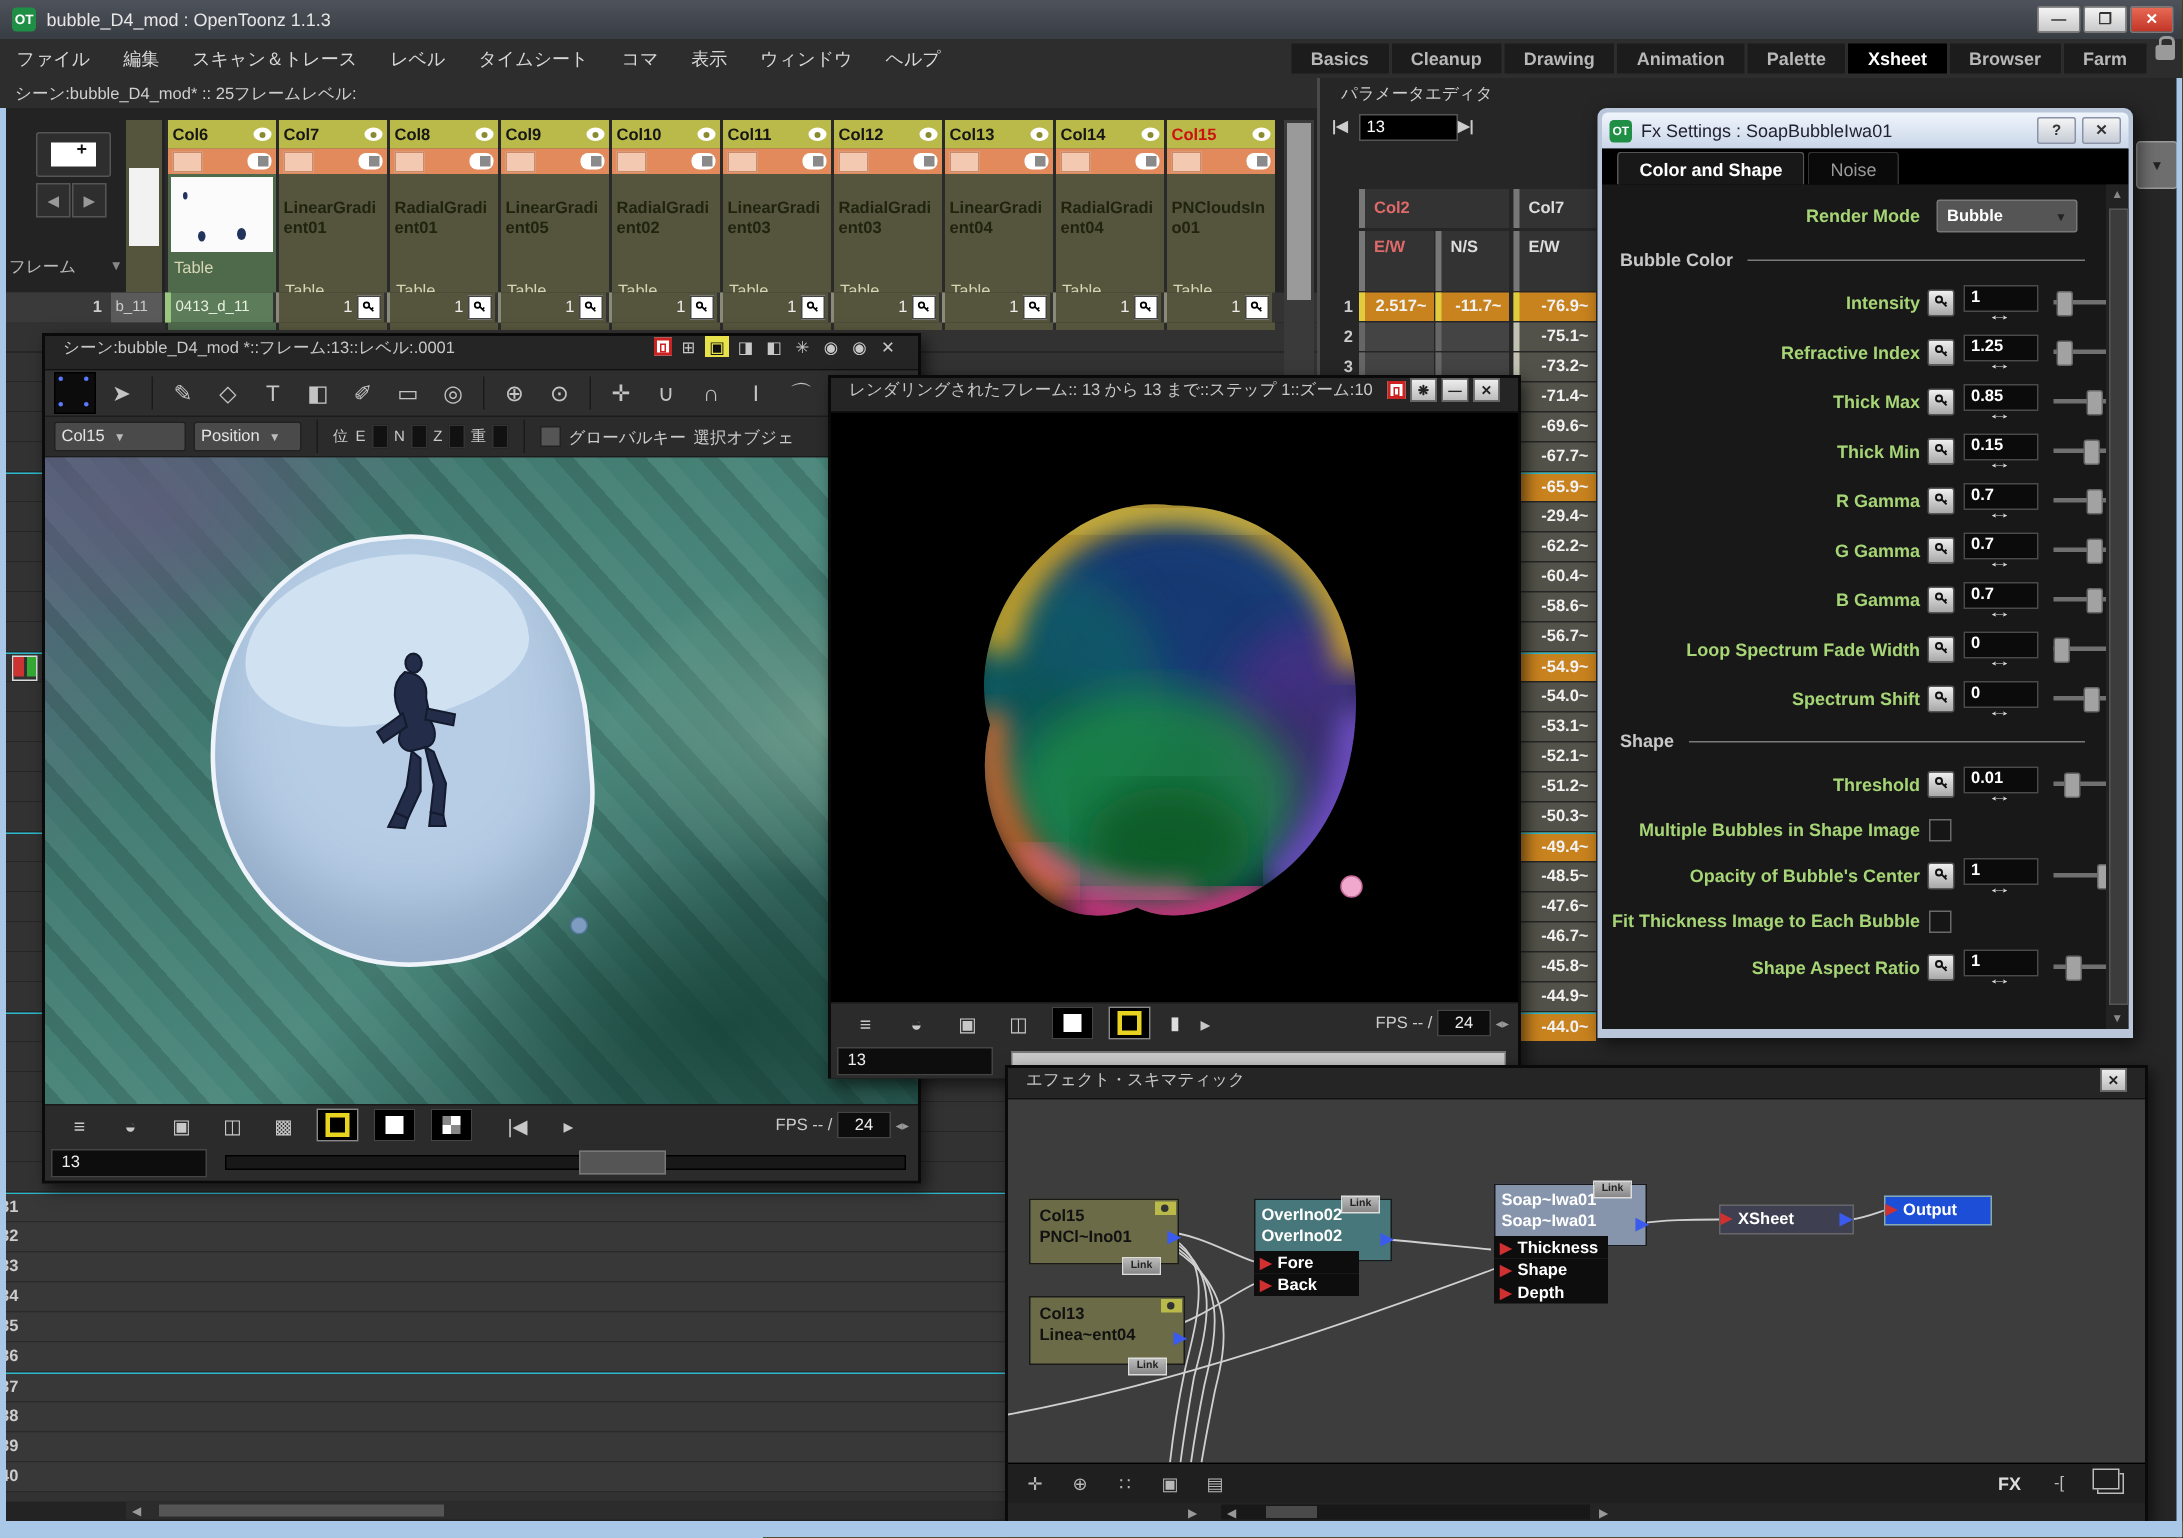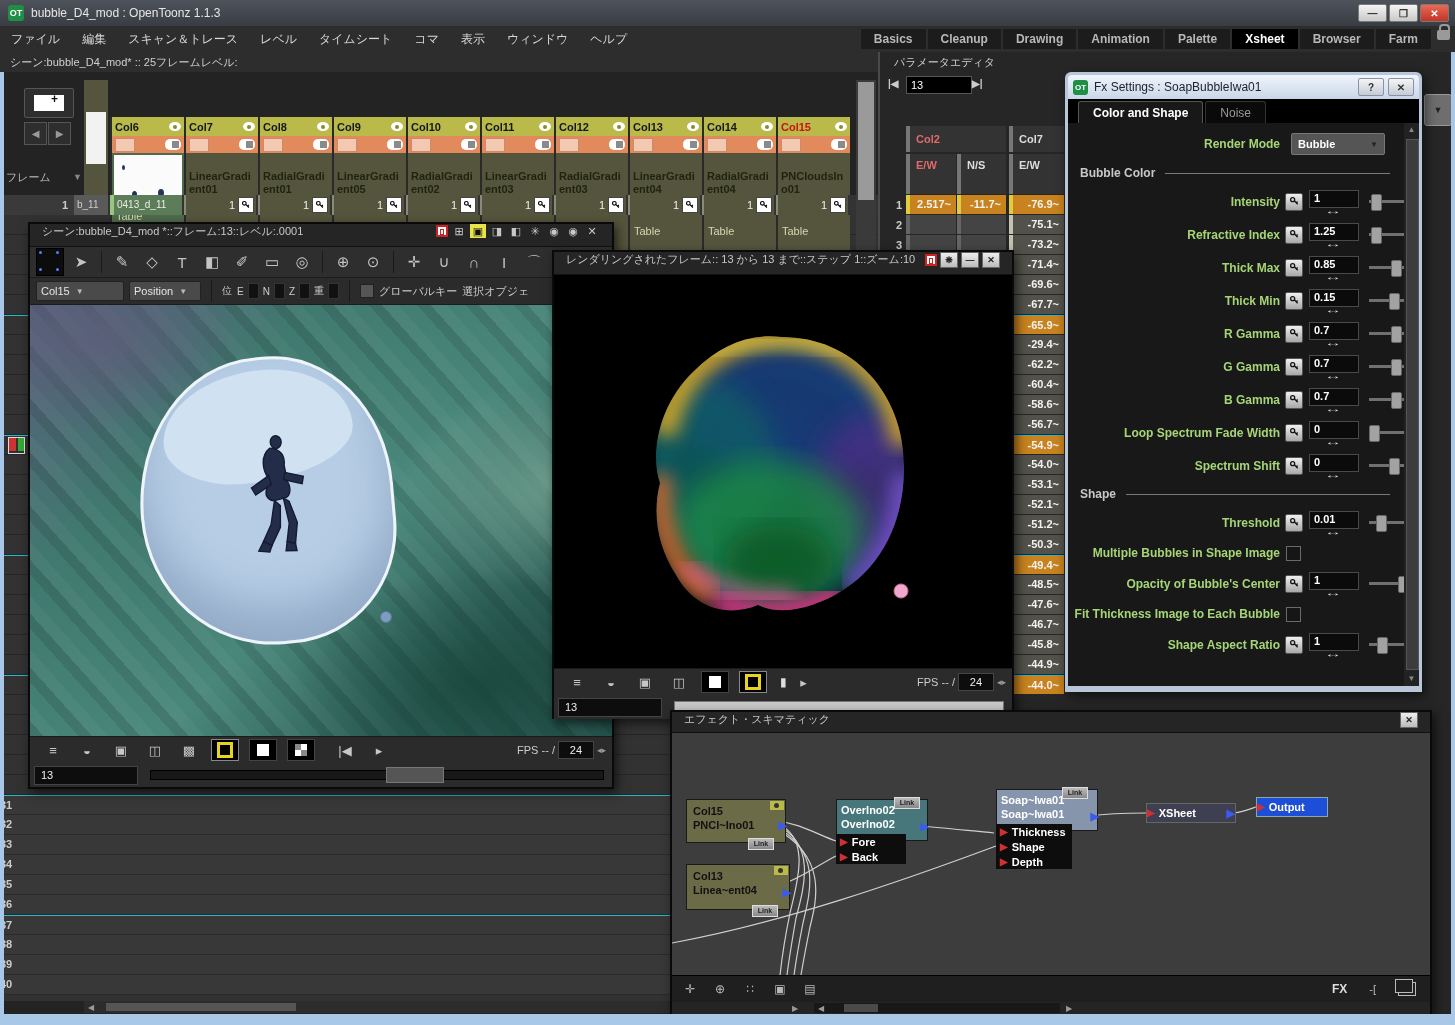--- a/index.html
+++ b/index.html
@@ -38,21 +38,21 @@
   #newframe-btn .page{width:30px;height:16px;background:#fff;position:relative;}
   #newframe-btn .page:before{content:"+";position:absolute;right:6px;top:-3px;color:#111;font-weight:bold;}
   .navbtn{position:absolute;top:50px;width:21px;height:21px;background:#2e2e2e;border:1px solid #555;
      color:#999;display:flex;align-items:center;justify-content:center;font-size:10px;}
   #frame-menu{position:absolute;left:6px;top:96px;width:76px;height:18px;color:#bbb;font-size:11px;
      display:flex;align-items:center;justify-content:space-between;}
   #frame-menu .arr{color:#888;font-size:9px;}
   #xs-prevcol{position:absolute;left:84px;top:8px;width:24px;height:115px;background:#55553d;}
   #xs-prevcol .thumb{position:absolute;left:2px;top:32px;width:20px;height:52px;background:#f2f2f2;}
   #xs-cols{position:absolute;left:0;top:8px;height:115px;}
-  .xcol{position:absolute;top:0;width:72px;height:140px;background:#55553d;border-left:2px solid #2a2a2a;margin-top:37px;}
+  .xcol{position:absolute;top:0;width:72px;height:140px;background:#55553d;border-left:2px solid #2a2a2a;}
   .xcol.current-col{background:#4e6a4b;}
   .xcol-name{height:19px;background:#b9ba4a;color:#161616;font-weight:bold;font-size:11px;
      display:flex;align-items:center;padding:0 3px;}
   .xcol-name .cid{flex:1;}
   .xcol-name.red .cid{color:#cc1111;}
   .eye-icon{width:12px;height:9px;background:#fff;border-radius:50%;position:relative;}
   .eye-icon:before{content:"";position:absolute;left:4px;top:2.5px;width:4px;height:4px;background:#8a8a30;border-radius:50%;}
   .xcol-config{height:17px;background:#e28a5c;display:flex;align-items:center;padding:0 3px;}
   .cfg-chip{width:18px;height:12px;background:#f4c9b2;border:1px solid #c98b6b;}
   .cfg-toggle{margin-left:auto;width:16px;height:11px;background:#fff;border-radius:5px;position:relative;}

